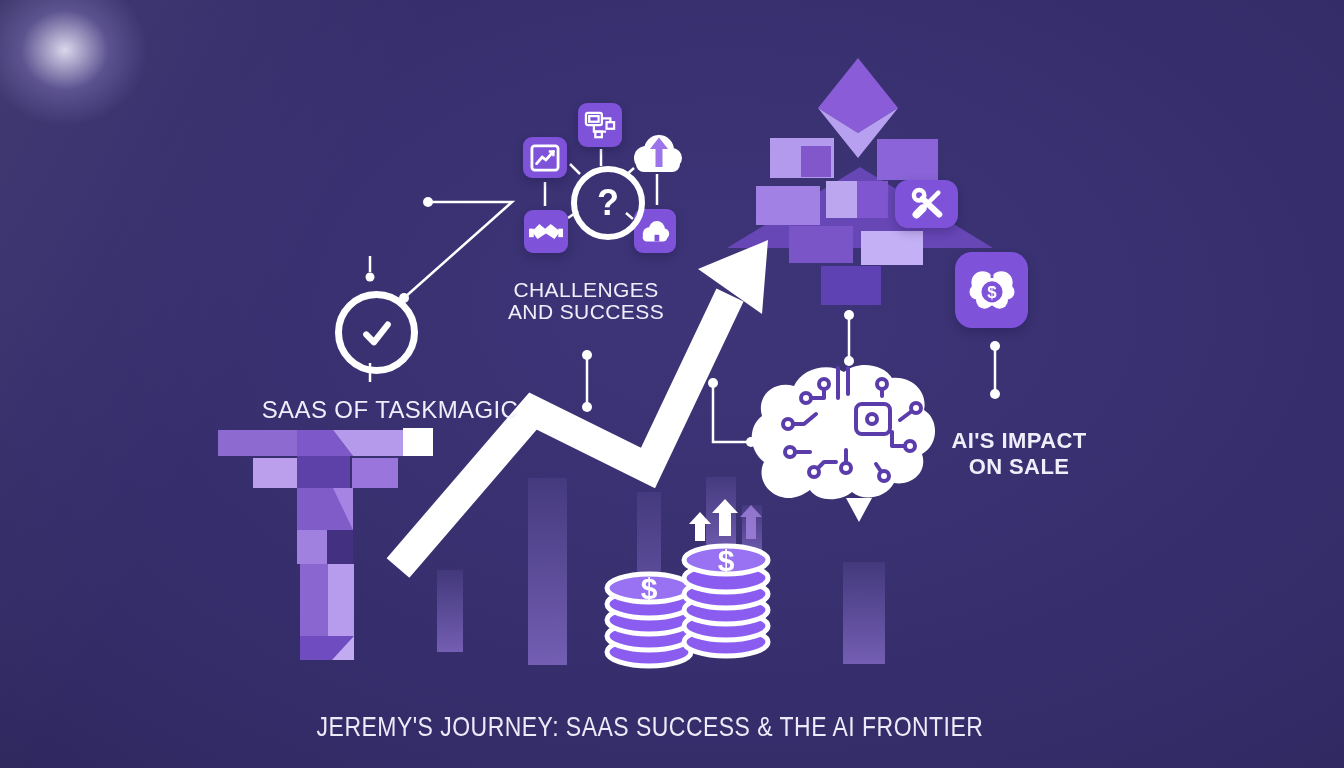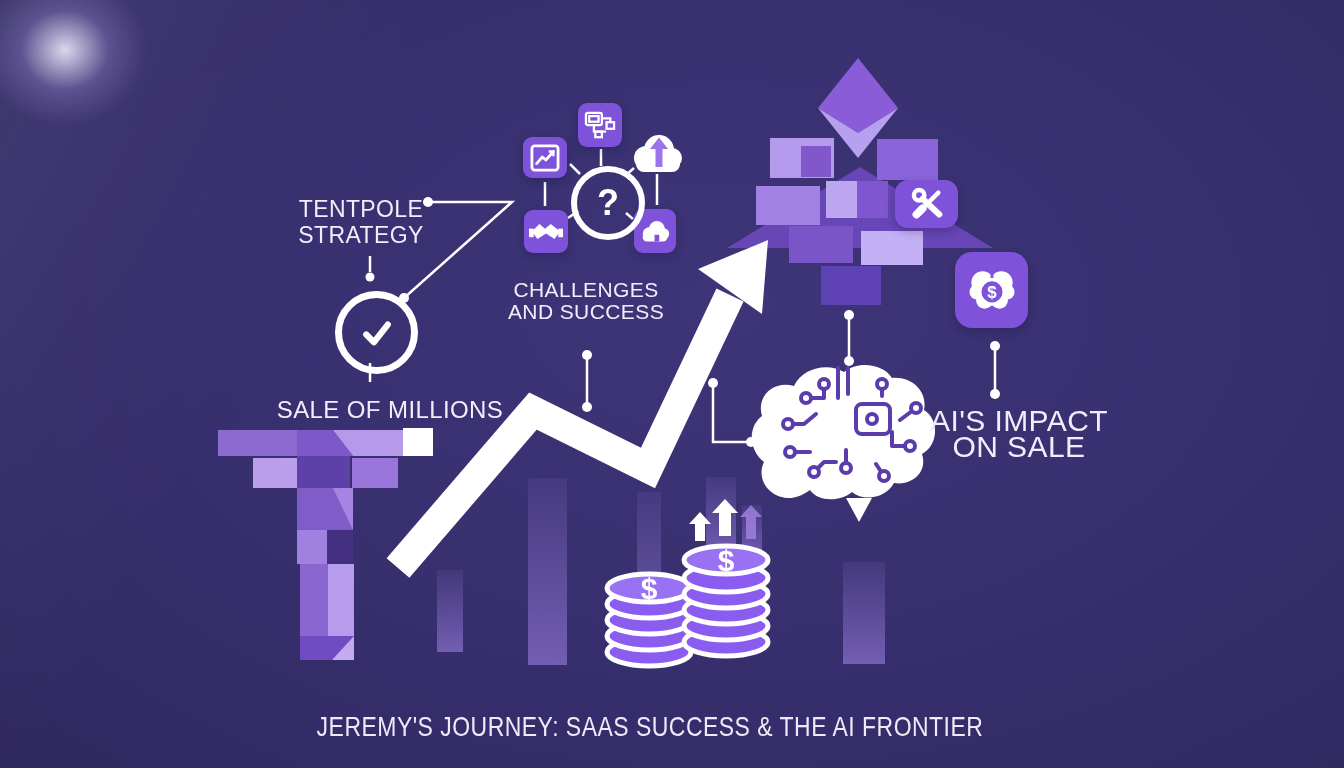--- a/index.html
+++ b/index.html
@@ -239,34 +239,30 @@
         <circle cx="16" cy="34" r="8" fill="#ffffff"></circle>
         <circle cx="48" cy="34" r="8" fill="#ffffff"></circle>
         <circle cx="24" cy="43" r="9" fill="#ffffff"></circle>
         <circle cx="40" cy="43" r="9" fill="#ffffff"></circle>
         <line x1="32" y1="11" x2="32" y2="24" stroke="#7e53da" stroke-width="3"></line>
         <circle cx="32" cy="34" r="13" fill="#7e53da" stroke="#ffffff" stroke-width="3.5"></circle>
         <text x="32" y="40.5" text-anchor="middle" font-size="18" font-weight="bold" fill="#ffffff" font-family="Liberation Sans, sans-serif">$</text>
       </svg>
     </div>
 
-    <div class="label" style="left:261px;top:196px;width:200px;font-size:23px;line-height:26px;">
-      <div>TENTPOLE</div>
-      <div>STRATEGY</div>
-    </div>
-
-    <div class="label" style="left:240px;top:396px;width:300px;font-size:24px;">SALE OF MILLIONS</div>
+
+    <div class="label" style="left:240px;top:396px;width:300px;font-size:24px;">SAAS OF TASKMAGIC</div>
 
 
     <div class="label" style="left:486px;top:279px;width:200px;font-size:21px;line-height:22px;">
       <div>CHALLENGES</div>
       <div>AND SUCCESS</div>
     </div>
 
-    <div class="label" style="left:919px;top:408px;width:200px;font-size:30px;line-height:26px;">
+    <div class="label" style="left:919px;top:428px;width:200px;font-size:22px;line-height:26px;font-weight:bold;">
       <div>AI'S IMPACT</div>
       <div>ON SALE</div>
     </div>
 
     <div class="footer-title">JEREMY'S JOURNEY: SAAS SUCCESS &amp; THE AI FRONTIER</div>
   </div>
 
   <div class="vignette"></div>
 </div>
 

